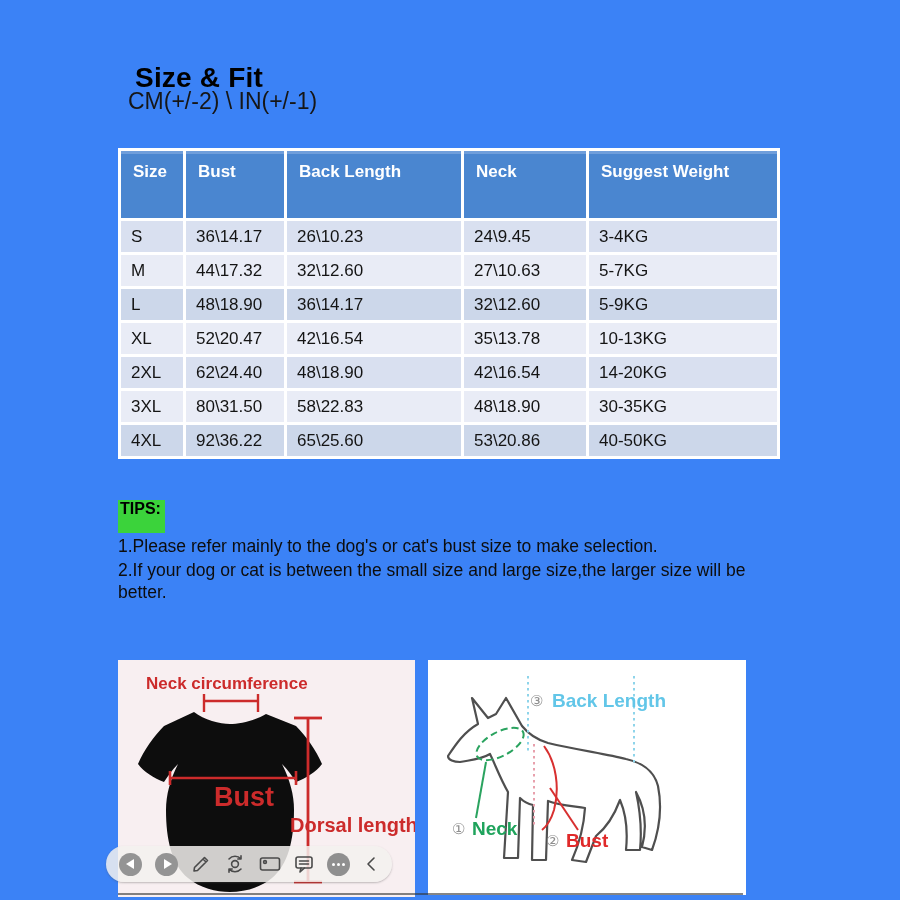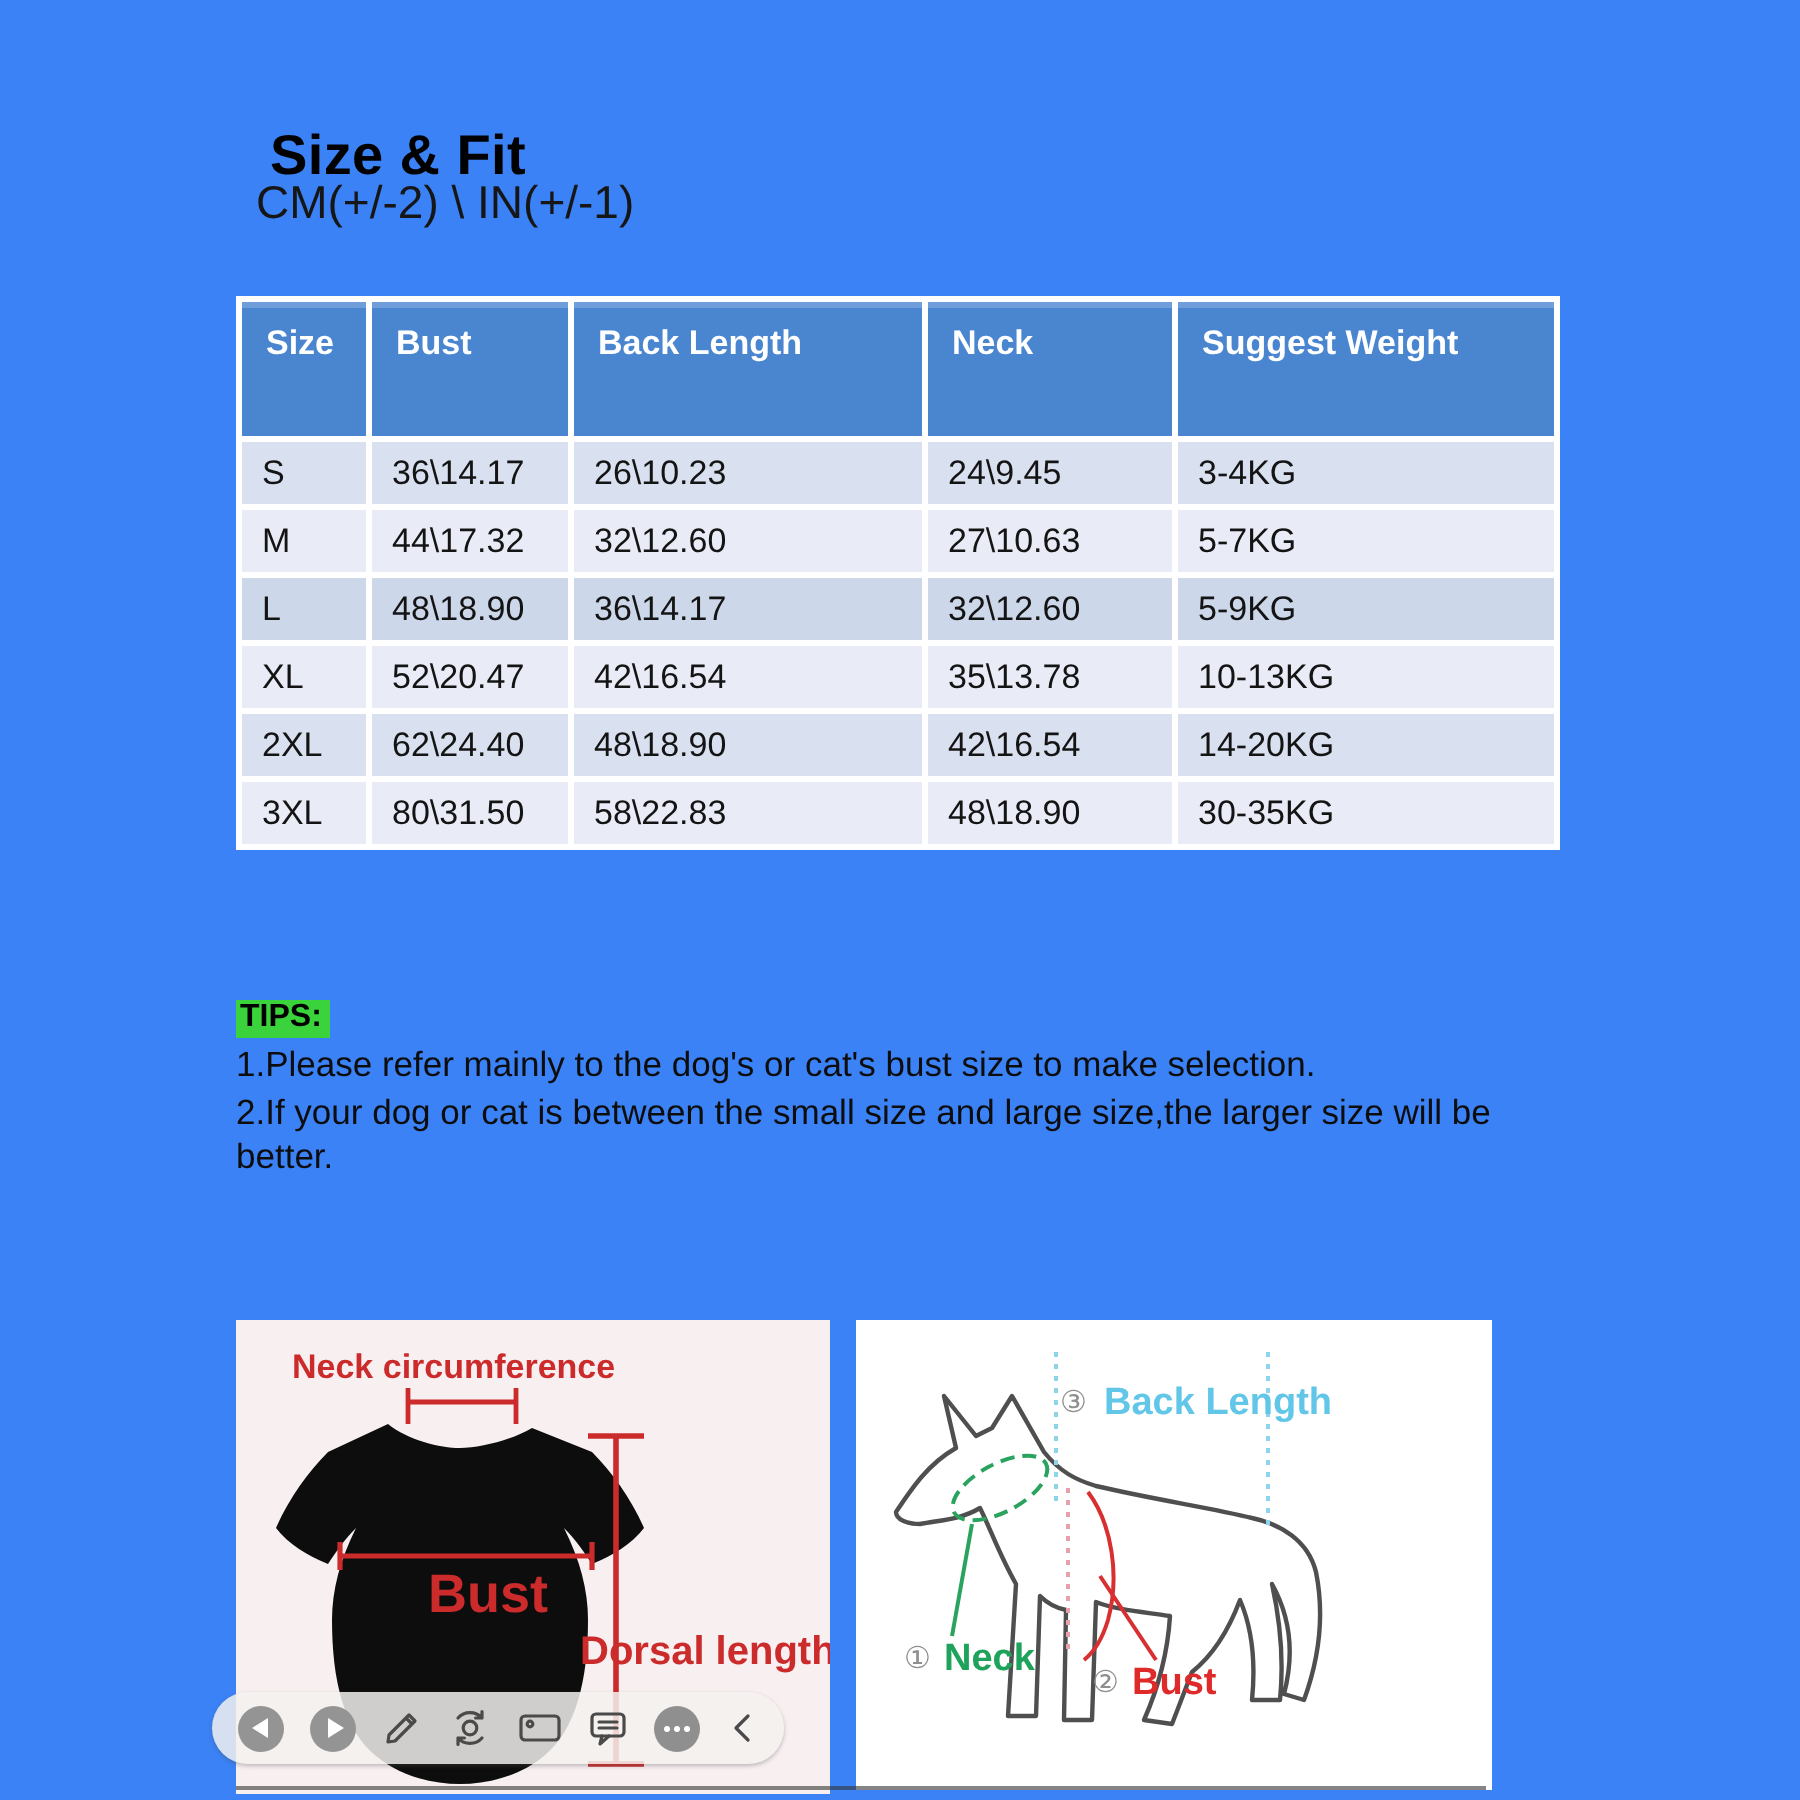--- a/index.html
+++ b/index.html
@@ -25,21 +25,21 @@
   .size-table th:nth-child(4){width:106px;}
   .size-table th:nth-child(5){width:172px;}
   .size-table tbody tr:nth-child(odd) td{background:#d9e0f0;}
   .size-table tbody tr:nth-child(even) td{background:#e9ecf6;}
   .size-table tbody tr:nth-child(3) td,
   .size-table tbody tr:nth-child(7) td{background:#ccd7ea;}
 
   
   .tips{position:absolute;left:118px;top:500px;width:660px;}
   .tips-label{display:inline-block;background:#3bd33b;color:#000;font-weight:bold;
-              font-size:16px;padding:0 4px 1px 2px;}
+              font-size:16px;padding:0 4px 15px 2px;}
   .tips p{margin:3px 0 0 0;font-size:17.5px;line-height:1.22;color:#0d0d0d;}
 
   
   .htm-title{position:absolute;left:118px;top:602px;display:inline-block;background:#c3c3c3;
              color:#0d0d0d;font-size:24px;padding:2px 8px 3px 2px;letter-spacing:0.5px;}
 
   
   .diagrams{position:absolute;left:118px;top:660px;display:flex;gap:13px;}
   .shirt-panel{width:297px;height:237px;background:#f8eff1;position:relative;}
   .dog-panel{width:318px;height:235px;background:#ffffff;position:relative;}
@@ -120,20 +120,27 @@
           <td>42\16.54</td>
           <td>14-20KG</td>
         </tr>
         <tr>
           <td>3XL</td>
           <td>80\31.50</td>
           <td>58\22.83</td>
           <td>48\18.90</td>
           <td>30-35KG</td>
         </tr>
+        <tr>
+          <td>4XL</td>
+          <td>92\36.22</td>
+          <td>65\25.60</td>
+          <td>53\20.86</td>
+          <td>40-50KG</td>
+        </tr>
       </tbody>
   </table>
 
   <div class="tips">
     <span class="tips-label">TIPS:</span>
     <div id="tips-list">
         <p>1.Please refer mainly to the dog's or cat's  bust size to make selection.</p>
         <p>2.If your dog or cat is between the small size and large size,the larger size will be better.</p>
       </div>
   </div>

